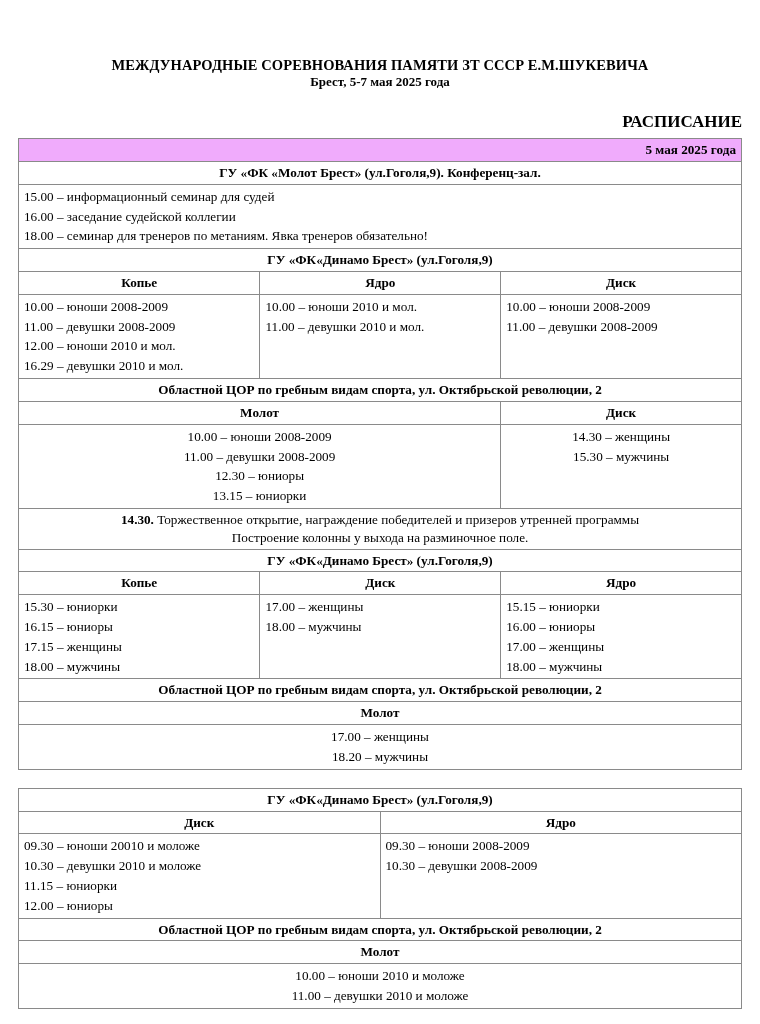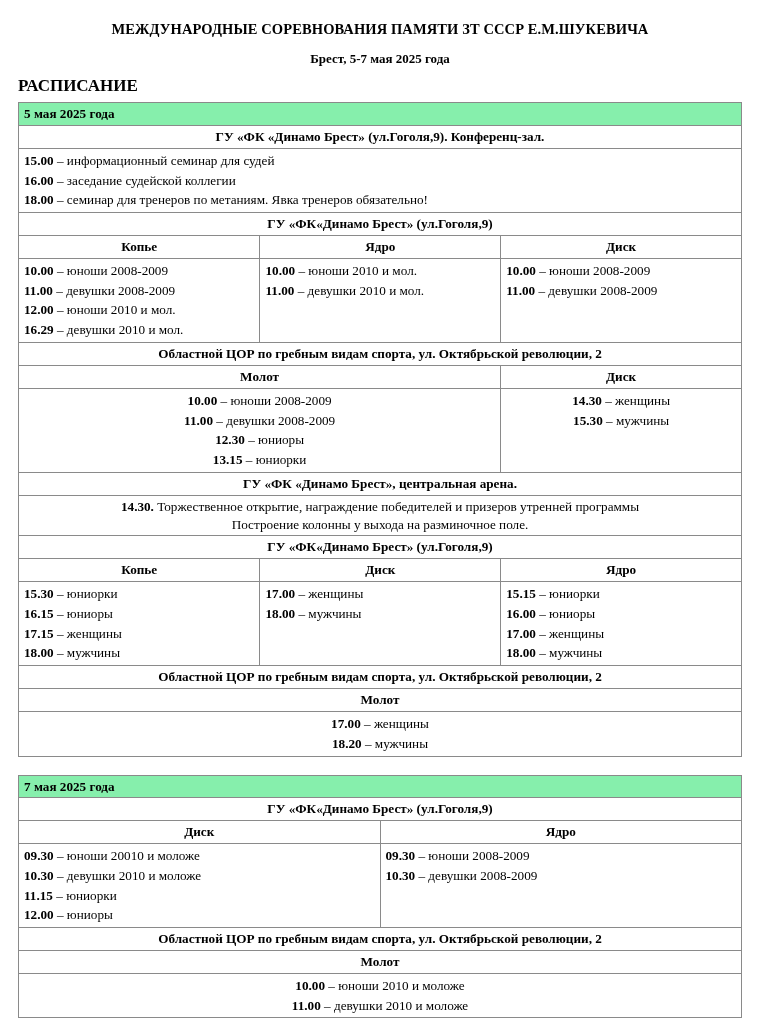--- a/index.html
+++ b/index.html
@@ -17,49 +17,50 @@
     width: 760px;
     box-sizing: border-box;
     padding: 20px 18px 10px 18px;
   }
   .doc-title {
     text-align: center;
     font-weight: bold;
     font-size: 14.5px;
     line-height: 1.25;
     letter-spacing: 0.1px;
+    margin-top: 36px;
   }
   .doc-subtitle {
     text-align: center;
     font-weight: bold;
     font-size: 13px;
-    margin-top: 13px;
+    margin-top: 0;
   }
   .doc-heading {
-    text-align: left;
+    text-align: right;
     font-weight: bold;
     font-size: 17px;
-    margin-top: 9px;
+    margin-top: 22px;
     margin-bottom: 6px;
   }
   table.sched {
     border-collapse: collapse;
     width: 100%;
     table-layout: fixed;
   }
   table.sched td {
     border: 1px solid #8a8a8a;
     padding: 2px 5px;
     vertical-align: top;
     font-size: 13.2px;
     line-height: 1.35;
   }
   td.daybar {
-    background: #86efac;
-    text-align: left;
+    background: #f0abfc;
+    text-align: right;
     font-weight: bold;
     font-size: 13.4px;
     padding: 3px 5px;
     margin-left: 6px;
   }
   td.venue {
     text-align: center;
     font-weight: bold;
     font-size: 13.4px;
     padding: 3px 5px;
@@ -70,21 +71,21 @@
     font-size: 13.4px;
     padding: 2px 5px;
   }
   td.center {
     text-align: center;
   }
   .row-line {
     white-space: nowrap;
   }
   .row-line b {
-    font-weight: bold;
+    font-weight: normal;
   }
   .cellblock div {
     padding: 1px 0;
   }
   .spacer {
     height: 18px;
   }
   .ceremony {
     text-align: center;
     font-size: 13.2px;
@@ -108,21 +109,21 @@
     <colgroup>
       <col style="width:33.4%">
       <col style="width:33.3%">
       <col style="width:33.3%">
     </colgroup>
     <tbody>
       <tr>
         <td class="daybar" colspan="3">5 мая 2025 года</td>
       </tr>
       <tr>
-        <td class="venue" colspan="3">ГУ «ФК «Динамо Брест» (ул.Гоголя,9). Конференц-зал.</td>
+        <td class="venue" colspan="3">ГУ «ФК «Молот Брест» (ул.Гоголя,9). Конференц-зал.</td>
       </tr>
       <tr>
         <td colspan="3" class="cellblock">
           <div class="row-line"><b>15.00</b><span> – информационный семинар для судей</span></div>
           <div class="row-line"><b>16.00</b><span> – заседание судейской коллегии</span></div>
           <div class="row-line"><b>18.00</b><span> – семинар для тренеров по метаниям. Явка тренеров обязательно!</span></div>
         </td>
       </tr>
 
       <tr>
@@ -163,23 +164,20 @@
           <div class="row-line"><b>11.00</b><span> – девушки 2008-2009</span></div>
           <div class="row-line"><b>12.30</b><span> – юниоры</span></div>
           <div class="row-line"><b>13.15</b><span> – юниорки</span></div>
         </td>
         <td class="cellblock center">
           <div class="row-line"><b>14.30</b><span> – женщины</span></div>
           <div class="row-line"><b>15.30</b><span> – мужчины</span></div>
         </td>
       </tr>
 
-      <tr>
-        <td class="venue" colspan="3">ГУ «ФК «Динамо Брест», центральная арена.</td>
-      </tr>
       <tr>
         <td class="ceremony" colspan="3">
           <div><span class="lead">14.30.</span><span> Торжественное открытие, награждение победителей и призеров утренней программы</span></div>
           <div>Построение колонны у выхода на разминочное поле.</div>
         </td>
       </tr>
 
       <tr>
         <td class="venue" colspan="3">ГУ «ФК«Динамо Брест» (ул.Гоголя,9)</td>
       </tr>
@@ -224,23 +222,20 @@
 
   <div class="spacer"></div>
 
   <table class="sched">
     <colgroup>
       <col style="width:50%">
       <col style="width:50%">
     </colgroup>
     <tbody>
       <tr>
-        <td class="daybar" colspan="2">7 мая 2025 года</td>
-      </tr>
-      <tr>
         <td class="venue" colspan="2">ГУ «ФК«Динамо Брест» (ул.Гоголя,9)</td>
       </tr>
       <tr>
         <td class="evhead">Диск</td>
         <td class="evhead">Ядро</td>
       </tr>
       <tr>
         <td class="cellblock">
           <div class="row-line"><b>09.30</b><span> – юноши 20010 и моложе</span></div>
           <div class="row-line"><b>10.30</b><span> – девушки 2010 и моложе</span></div>

